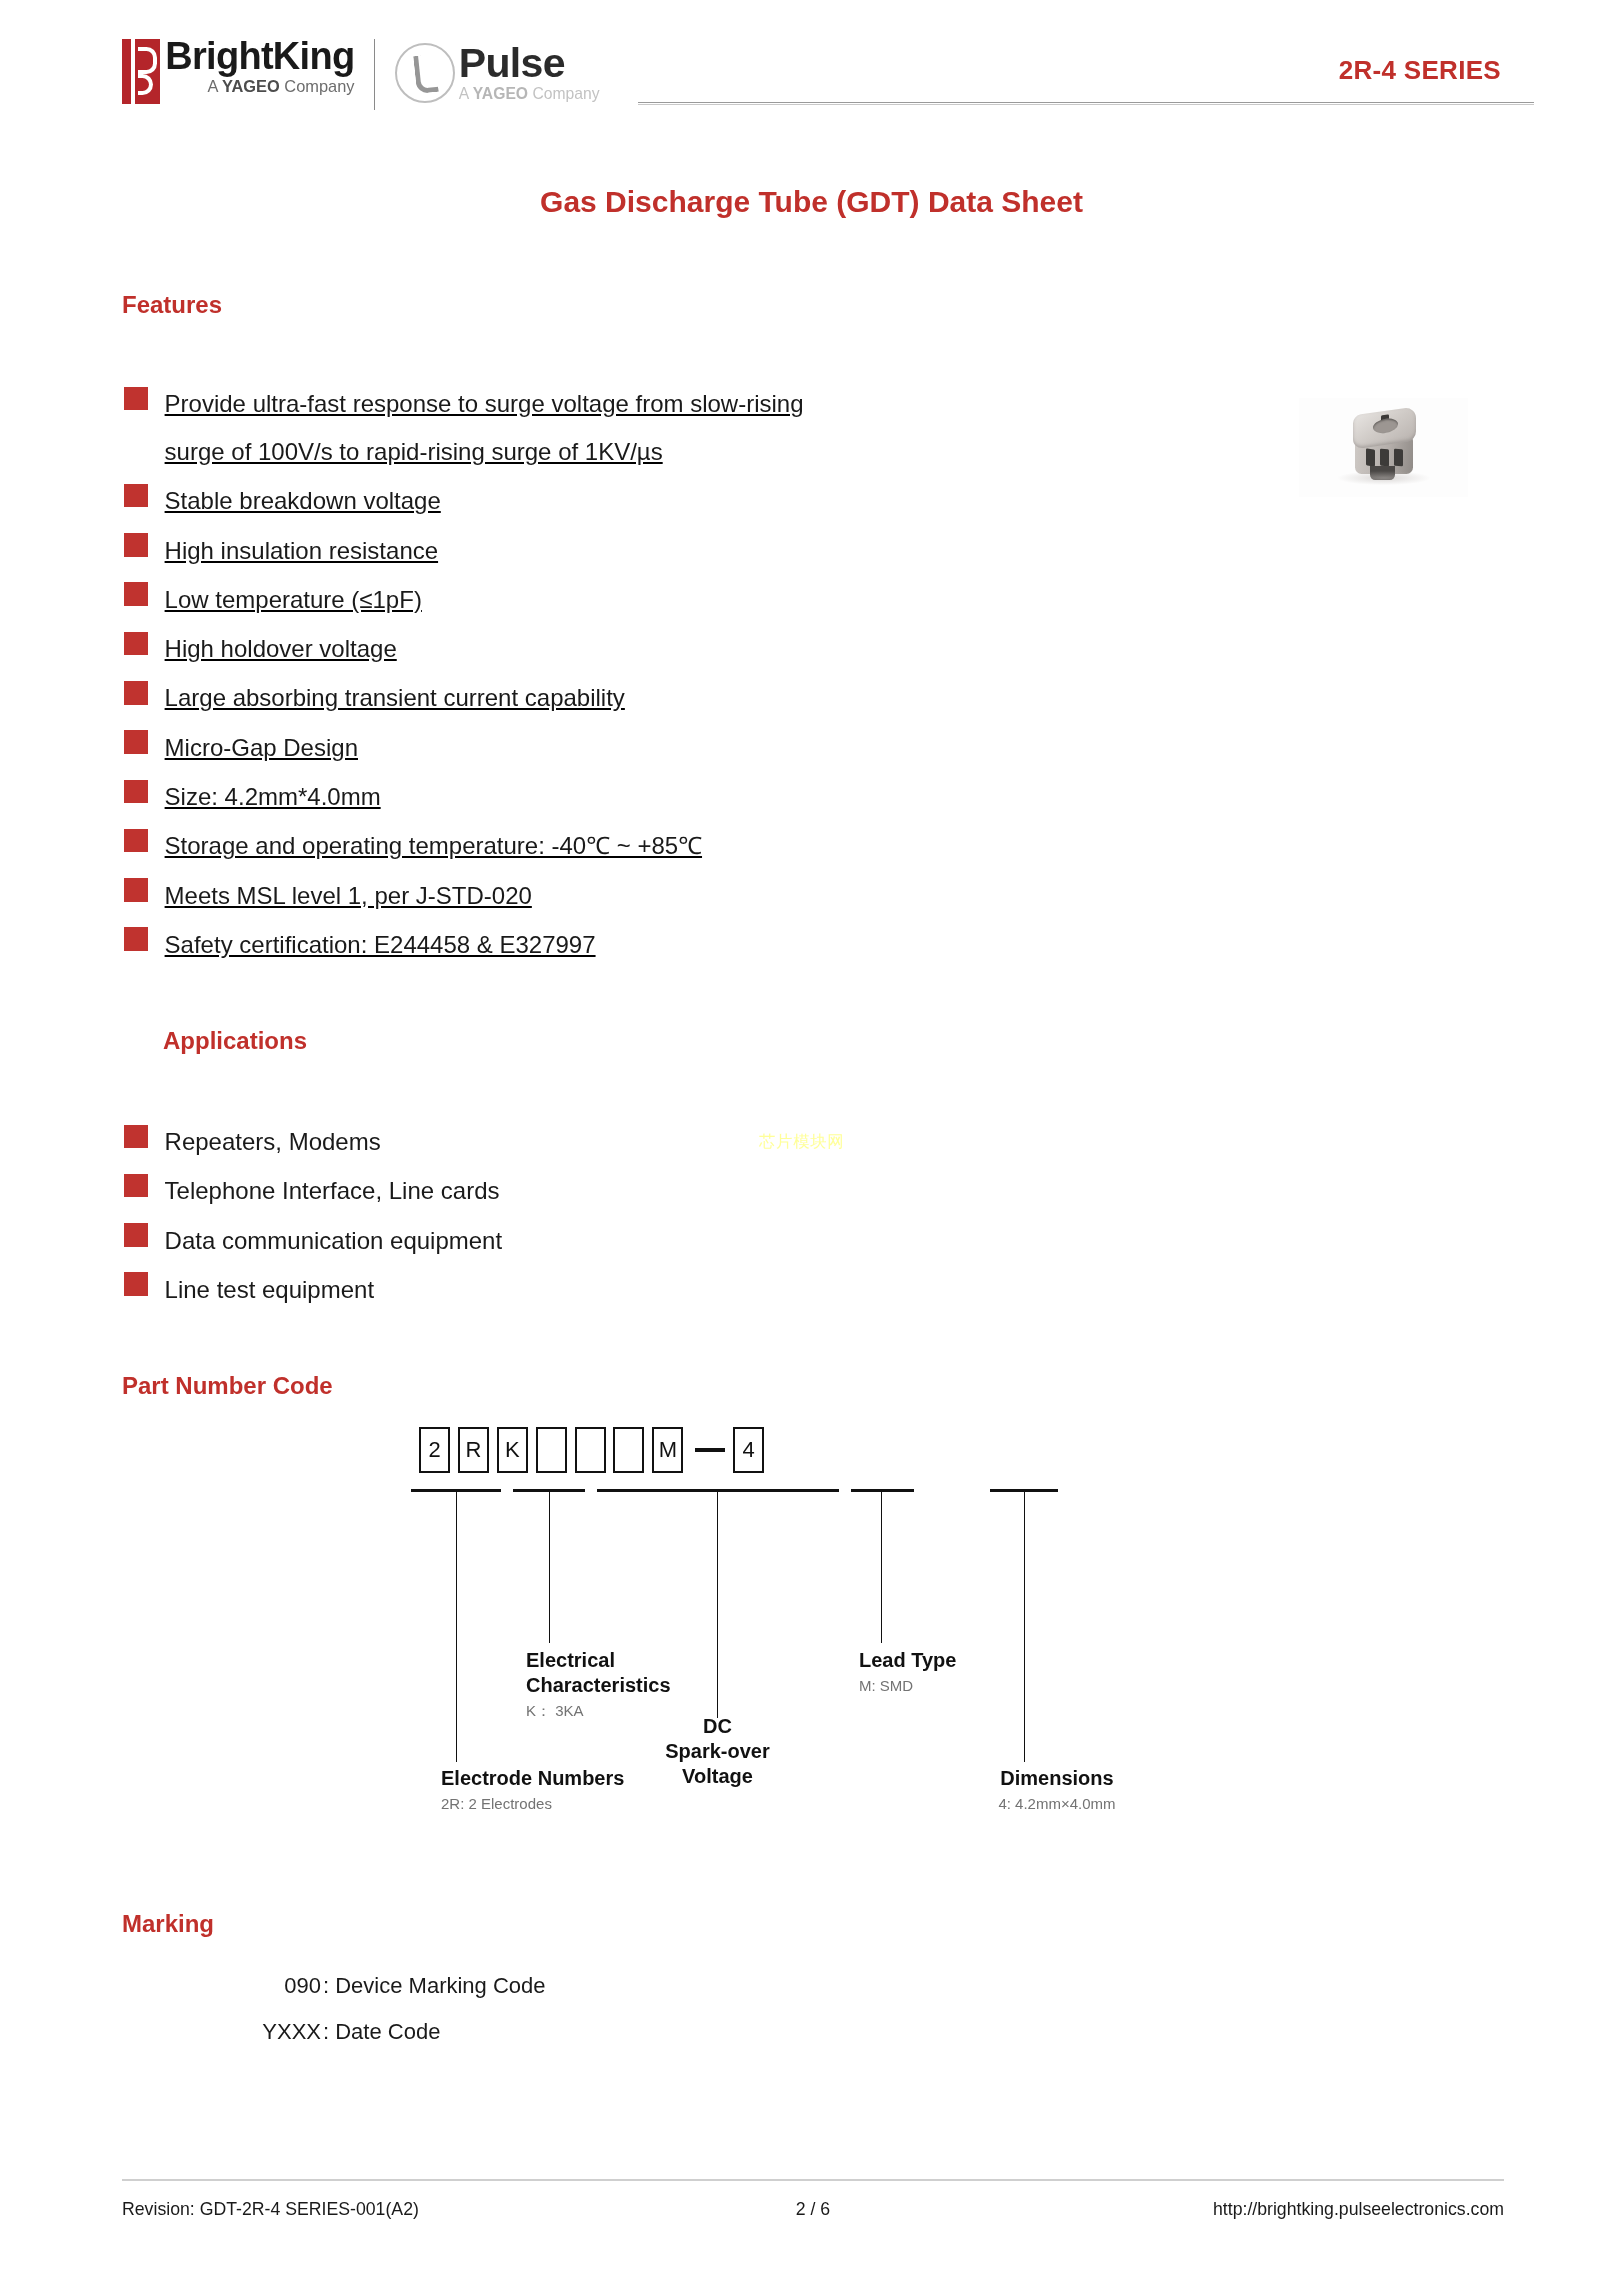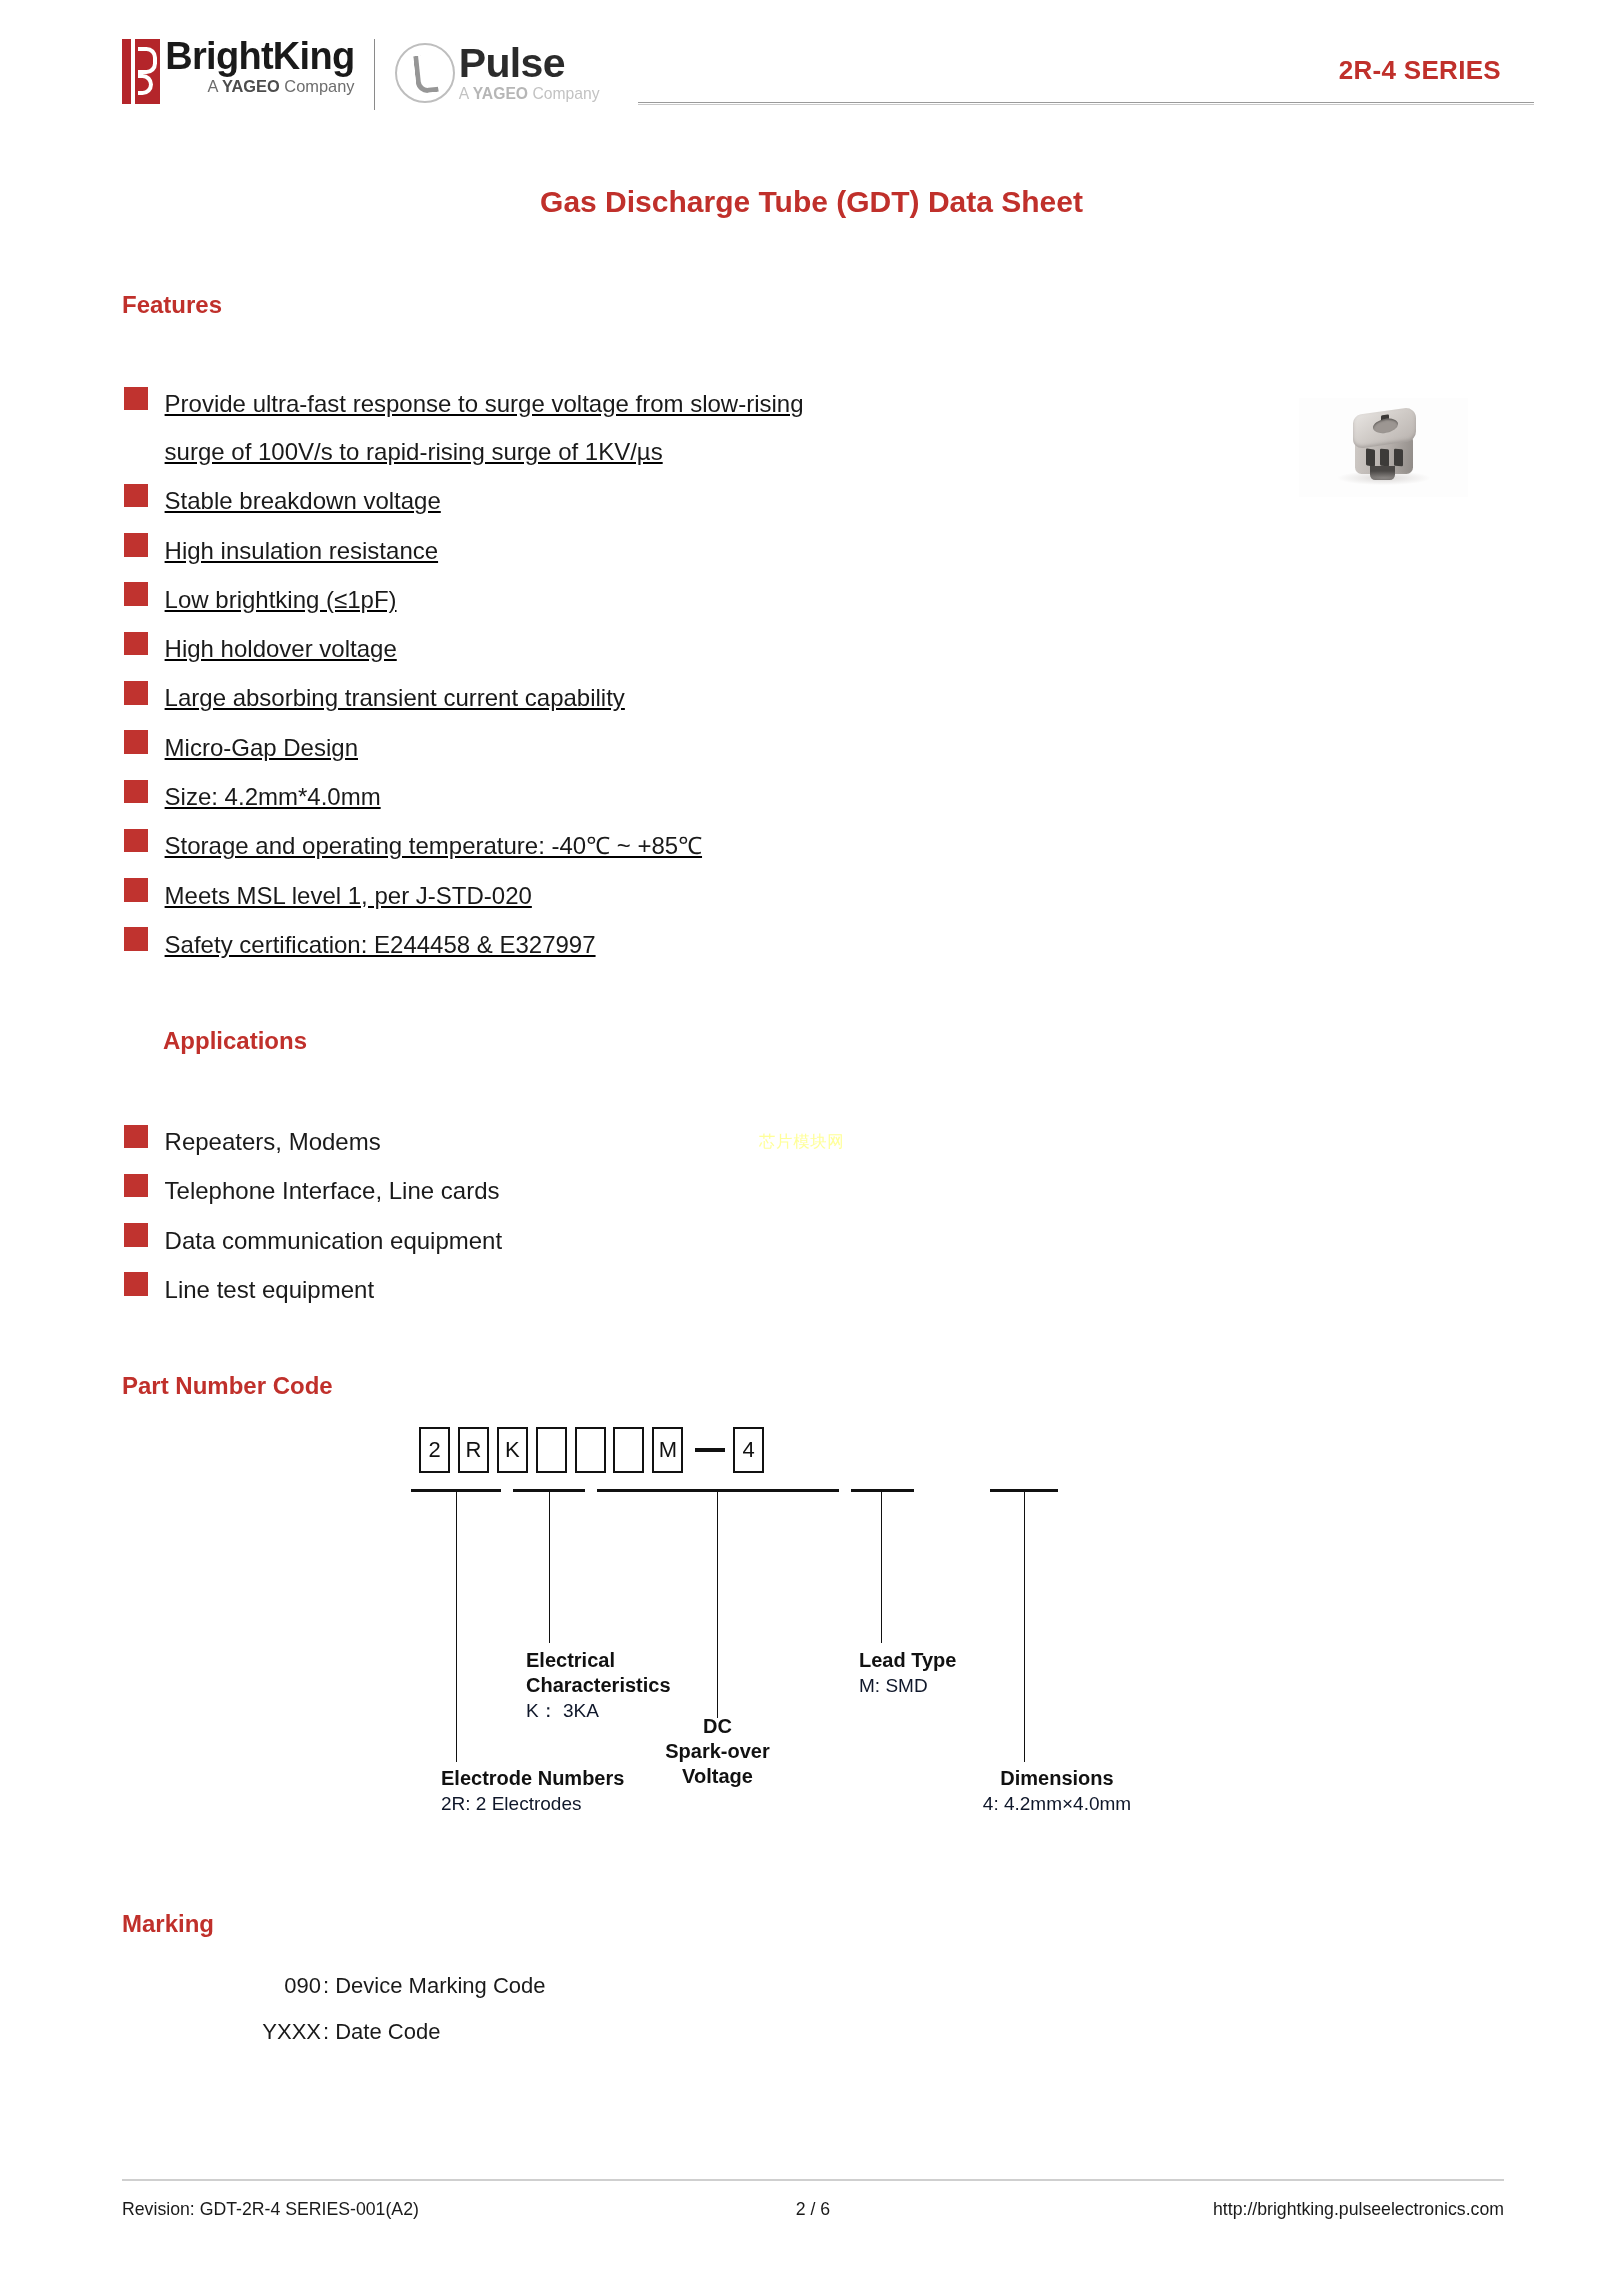--- a/index.html
+++ b/index.html
@@ -358,23 +358,23 @@
     text-align: center;
   }
   .pn-label .t1 {
     font-size: 20px;
     font-weight: bold;
     line-height: 25px;
     color: #111111;
     white-space: pre-line;
   }
   .pn-label .t2 {
-    font-size: 19px;
+    font-size: 15px;
     line-height: 26px;
-    color: #0f172a;
+    color: #737373;
     white-space: nowrap;
   }
 
   
   .marking-block {
     position: absolute;
     left: 229px;
     top: 1963px;
   }
   .marking-row {
@@ -463,21 +463,21 @@
       <div class="bullet-row">
         <div class="bullet-square"></div>
         <div class="bullet-text">Stable breakdown voltage</div>
       </div>
       <div class="bullet-row">
         <div class="bullet-square"></div>
         <div class="bullet-text">High insulation resistance</div>
       </div>
       <div class="bullet-row">
         <div class="bullet-square"></div>
-        <div class="bullet-text">Low brightking (≤1pF)</div>
+        <div class="bullet-text">Low temperature (≤1pF)</div>
       </div>
       <div class="bullet-row">
         <div class="bullet-square"></div>
         <div class="bullet-text">High holdover voltage</div>
       </div>
       <div class="bullet-row">
         <div class="bullet-square"></div>
         <div class="bullet-text">Large absorbing transient current capability</div>
       </div>
       <div class="bullet-row">

